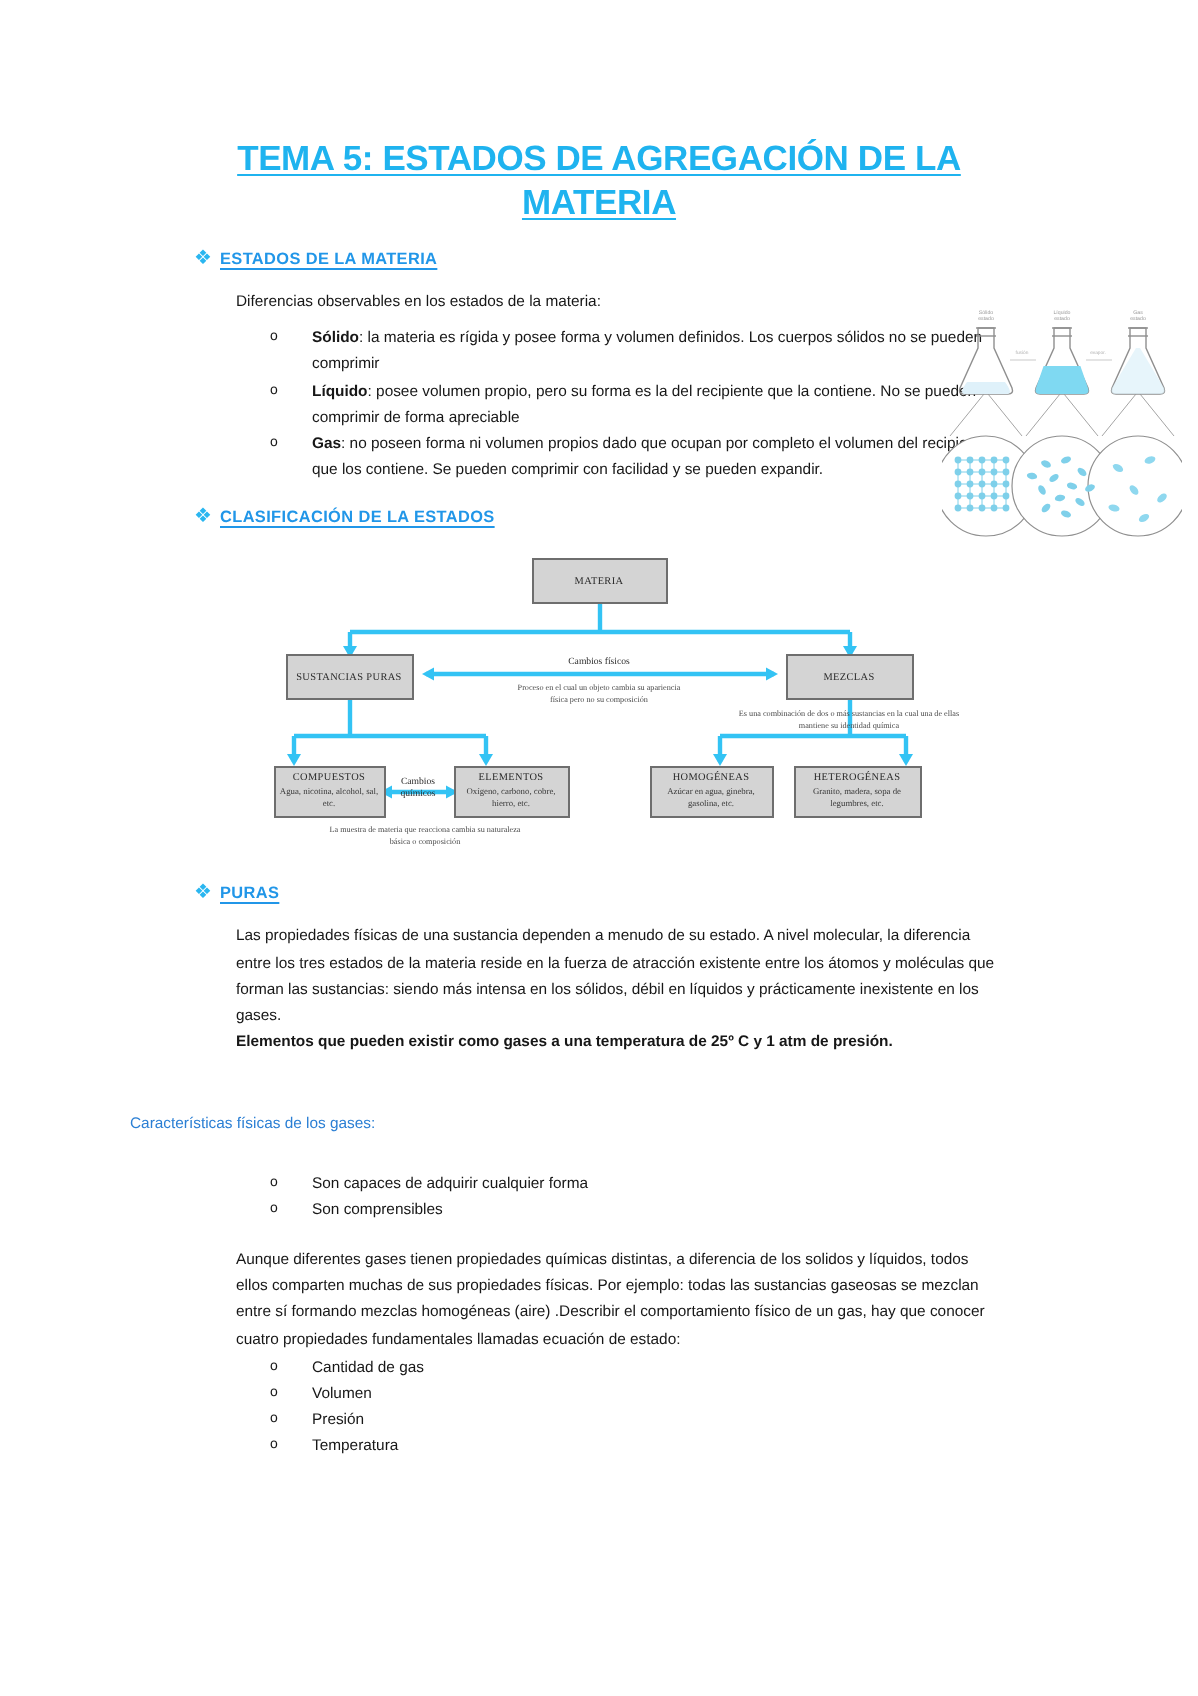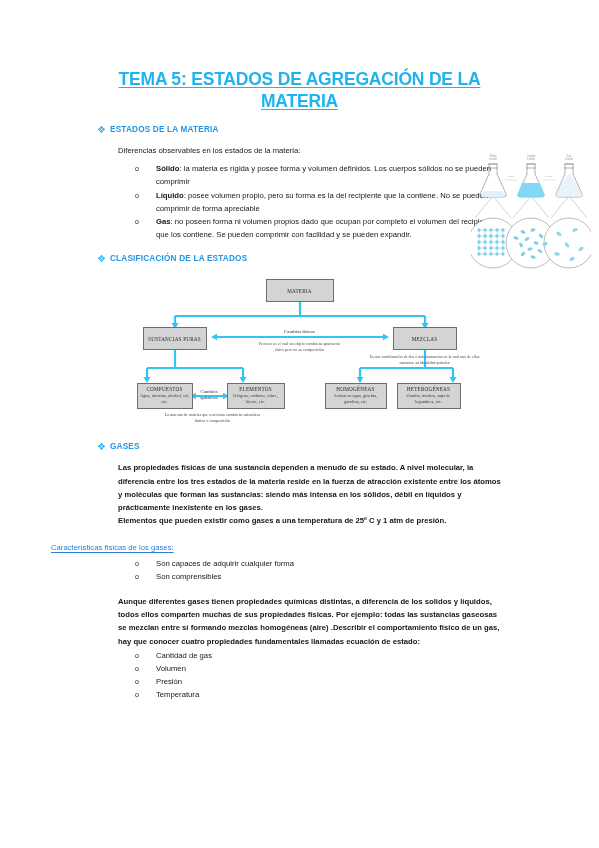--- a/index.html
+++ b/index.html
@@ -50,35 +50,36 @@
     color: #2ab6f0;
     font-size: 10px;
     line-height: 13px;
     text-align: left;
     user-select: none;
   }
   .section-head .section-label {
     font-size: 8.2px;
     font-weight: bold;
     color: #2196e8;
+    text-decoration: underline;
     text-underline-offset: 1.5px;
     letter-spacing: 0.2px;
     line-height: 13px;
   }
 
   
   .body-text {
     margin: 1px;
     padding: 0 92px 0 117px;
     font-size: 7.7px;
     line-height: 13.2px;
     color: #171717;
     text-align: left;
   }
-  .body-text.tight { padding-right: 96px; font-weight: bold; }
+  .body-text.tight { padding-right: 96px; }
 
   
   .o-list {
     list-style: none;
     margin: 0;
     padding: 0 92px 0 133px;
   }
   .o-list li {
     position: relative;
     font-size: 7.7px;
@@ -90,26 +91,25 @@
     content: "o";
     position: absolute;
     left: 2px;
     top: 0;
     font-size: 7px;
     color: #171717;
   }
   .o-list li b { font-weight: bold; }
 
   .sub-heading {
-    margin: 2px;
+    margin: 16px;
     padding: 0 0 0 49px;
     font-size: 7.7px;
     line-height: 13.2px;
     color: #2b7fd4;
-    text-decoration: underline;
     text-underline-offset: 1.5px;
   }
 
   
   .flask-figure {
     position: absolute;
     right: 8px;
     top: 150px;
     width: 120px;
     height: 125px;
@@ -402,21 +402,21 @@
       <span class="fc-sub">Granito, madera, sopa de legumbres, etc.</span>
     </div>
 
     <div class="fc-note" style="left:28px; top:141px; width:100px;">La muestra de materia que reacciona cambia su naturaleza básica o composición</div>
   </div>
 
   <div class="spacer-md"></div>
 
   <div class="section-head">
     <span class="diamond-icon">❖</span>
-    <span class="section-label">GASES</span>
+    <span class="section-label">PURAS</span>
   </div>
 
   <div class="spacer-sm"></div>
 
   <p class="body-text tight"><span>Las propiedades físicas de una sustancia dependen a menudo de su estado. A nivel molecular, la diferencia entre los tres estados de la materia reside en la fuerza de atracción existente entre los átomos y moléculas que forman las sustancias: siendo más intensa en los sólidos, débil en líquidos y prácticamente inexistente en los gases.</span><br><b>Elementos que pueden existir como gases a una temperatura de 25º C y 1 atm de presión.</b></p>
 
   <div class="spacer-md"></div>
 
   <p class="sub-heading">Características físicas de los gases:</p>
 

